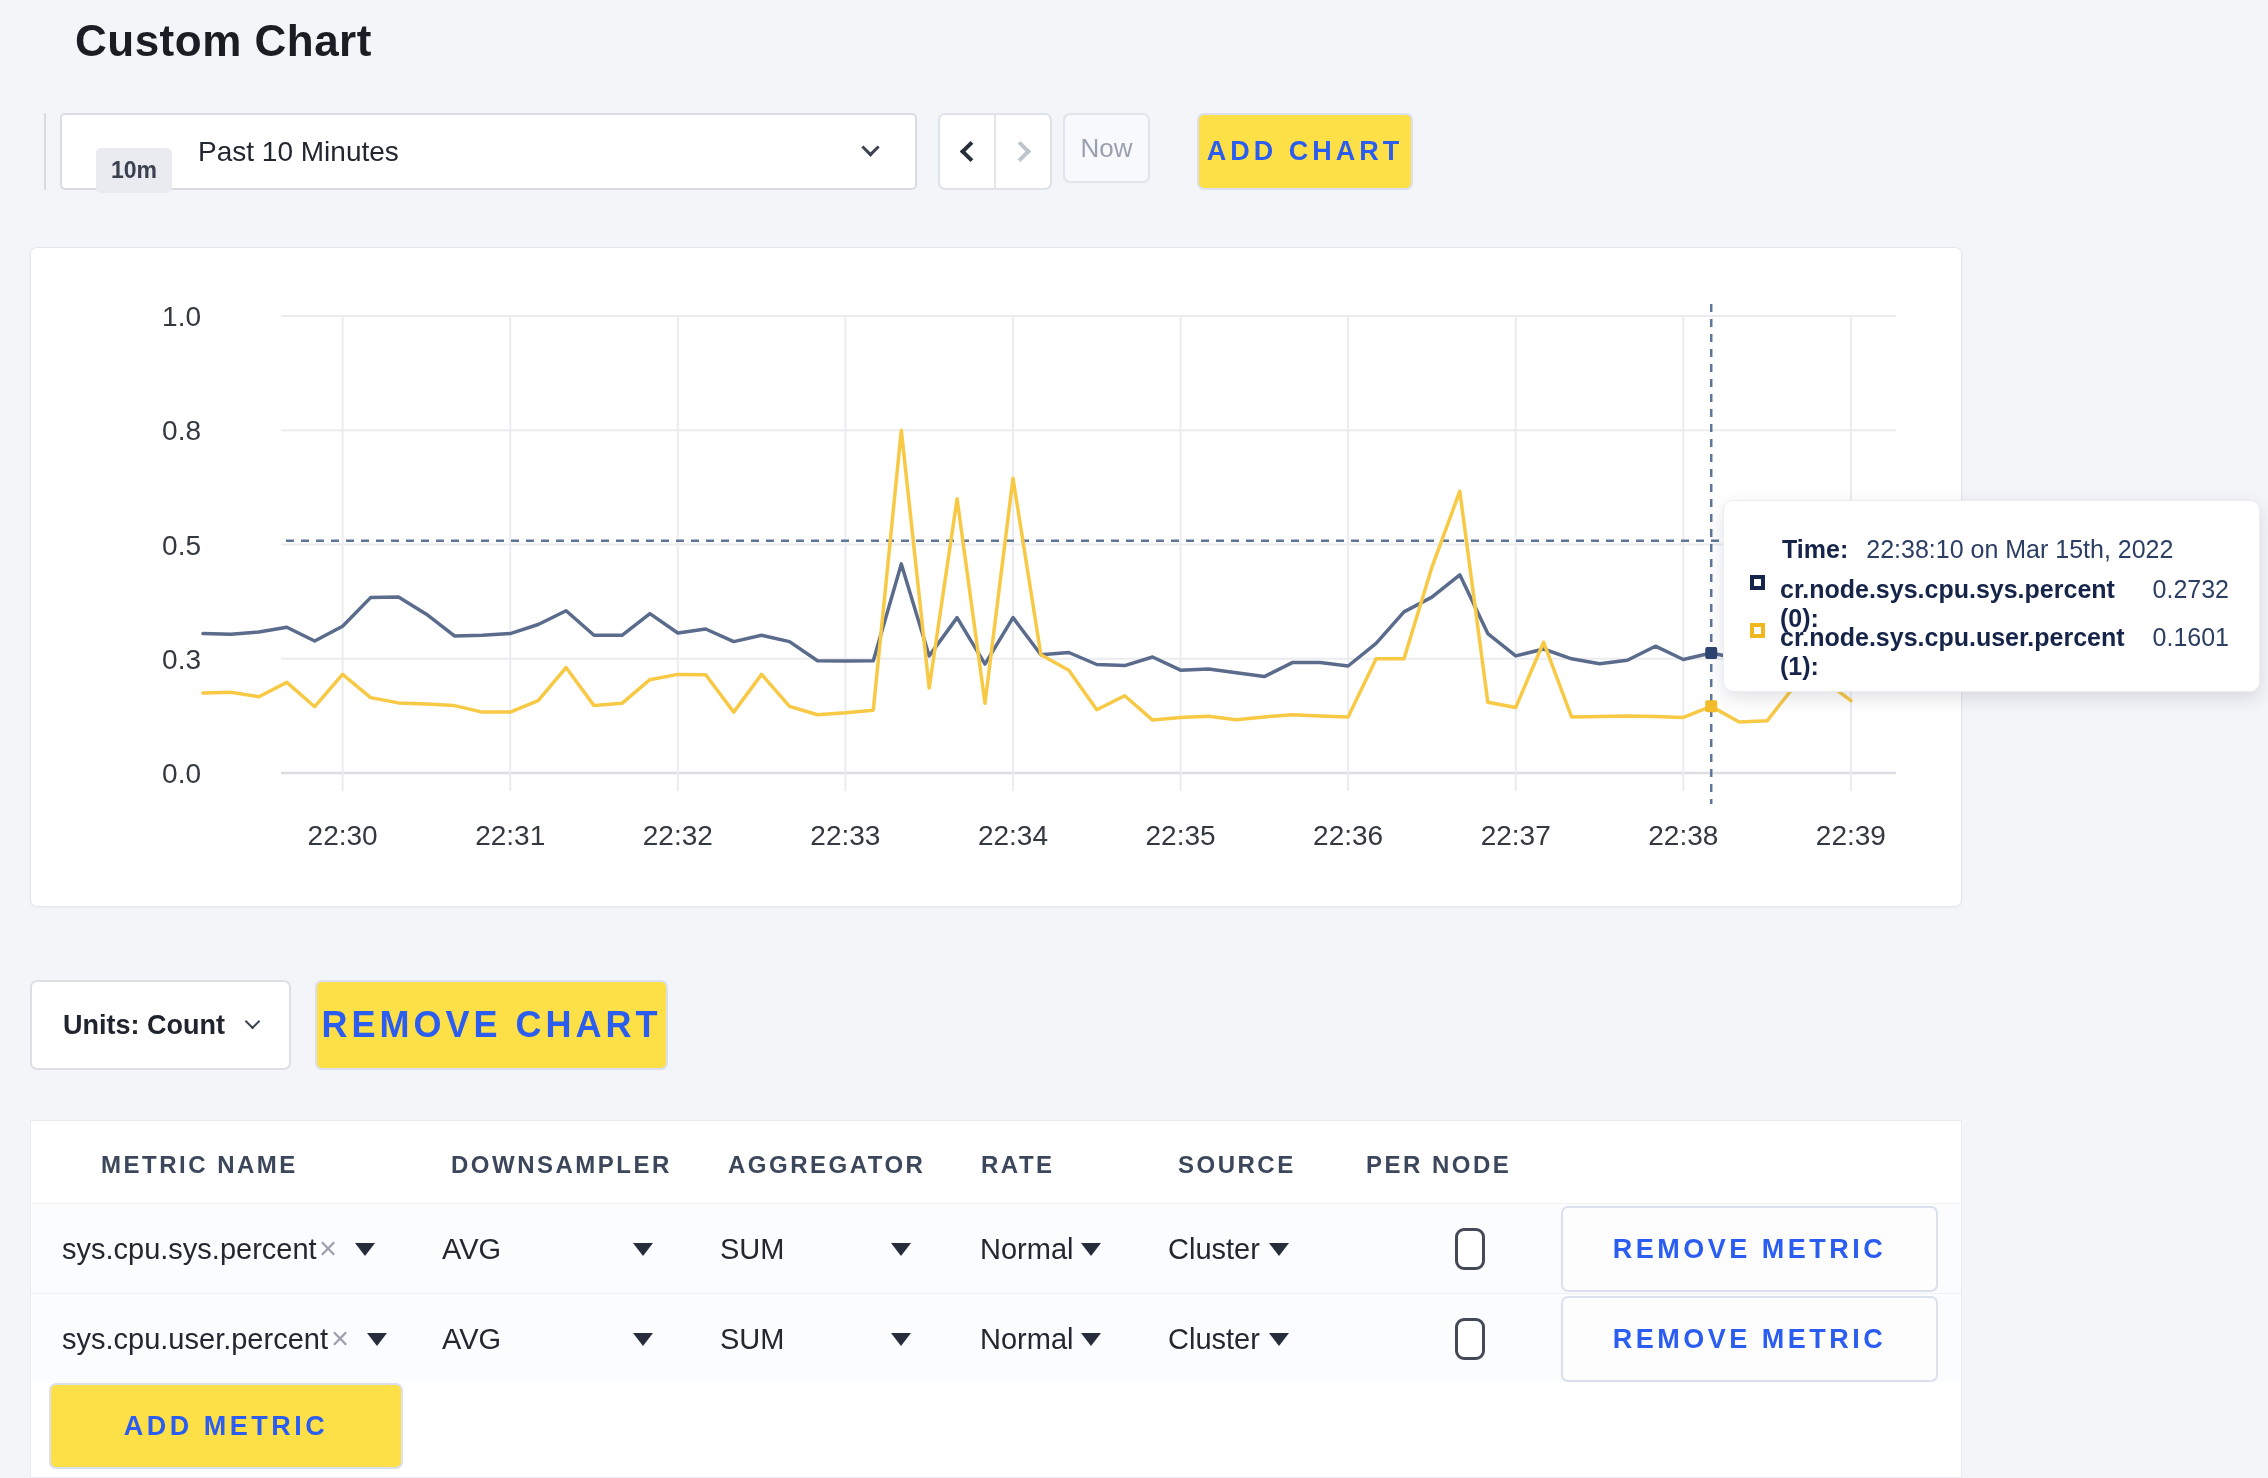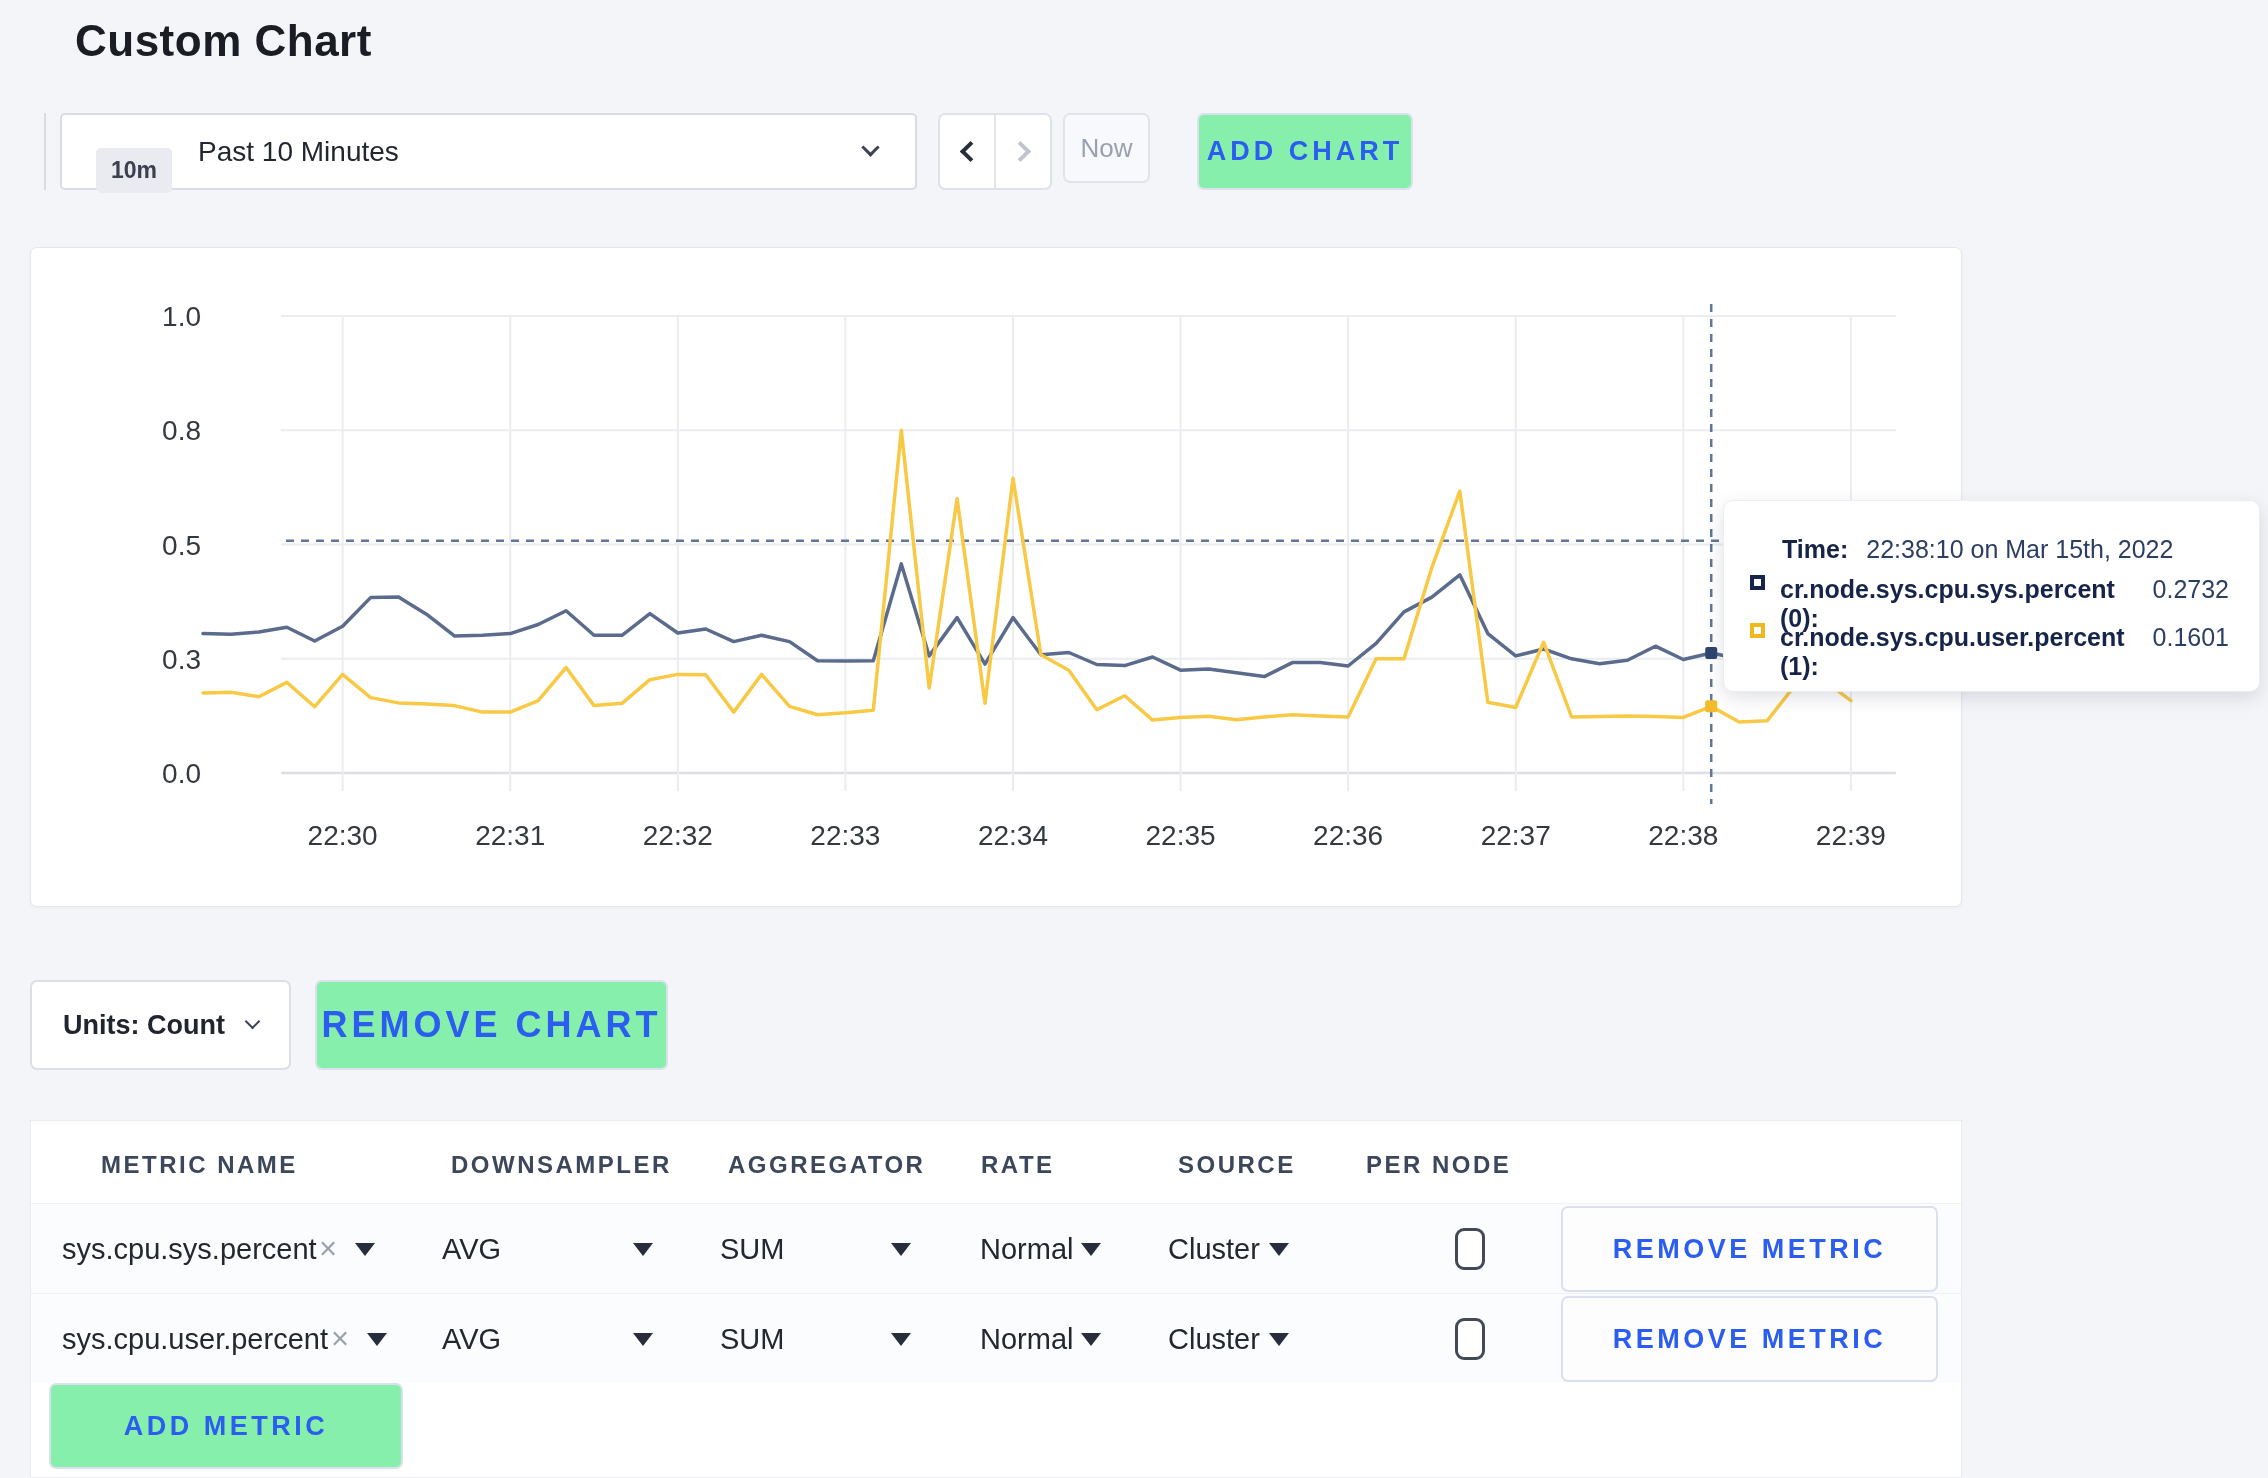--- a/index.html
+++ b/index.html
@@ -16,21 +16,21 @@
   .range-label { margin-left:26px; font-size:28px; color:#22262f; font-weight:500; }
   .chev { display:inline-block; width:13px; height:13px; border-top:3px solid #3c4254; border-right:3px solid #3c4254; }
   .chev-down { transform:rotate(135deg); }
   .time-select .chev-down { position:absolute; right:38px; top:26px; }
   .pager { position:absolute; left:938px; top:113px; width:114px; height:77px; background:#fff; border:2px solid #dfe2e8; border-radius:7px; display:flex; }
   .pager-half { flex:1; display:flex; align-items:center; justify-content:center; cursor:pointer; }
   .pager-half + .pager-half { border-left:2px solid #e3e5ea; }
   .chev-left { width:15px; height:15px; border-top:4px solid #272d3b; border-right:4px solid #272d3b; transform:rotate(-135deg); margin-left:6px; }
   .chev-right { width:15px; height:15px; border-top:4px solid #c0c4cc; border-right:4px solid #c0c4cc; transform:rotate(45deg); margin-right:6px; }
   .now-btn { position:absolute; left:1063px; top:113px; width:87px; height:70px; background:#f8f9fc; border:2px solid #e1e4ea; border-radius:7px; font-size:26px; color:#9aa1ae; display:flex; align-items:center; justify-content:center; }
-  .btn-outline-blue { background:#86efac; border:2px solid #dbe0ee; border-radius:7px; color:#2a5df0; display:flex; align-items:center; justify-content:center; font-weight:700; cursor:pointer; }
+  .btn-outline-blue { background:#fde047; border:2px solid #dbe0ee; border-radius:7px; color:#2a5df0; display:flex; align-items:center; justify-content:center; font-weight:700; cursor:pointer; }
   .add-chart-btn { position:absolute; left:1197px; top:113px; width:216px; height:77px; font-size:27px; letter-spacing:4px; }
 
   
   .chart-card { position:absolute; left:30px; top:247px; width:1932px; height:660px; background:#fff; border:1px solid #e3e6ec; border-radius:7px; box-shadow:0 1px 3px rgba(30,40,70,0.04); }
   .chart-card svg { position:absolute; left:0; top:0; }
 
   
   .tooltip { position:absolute; left:1723px; top:500px; width:537px; height:192px; background:#fff; border:1px solid #ecedf2; border-radius:10px; box-shadow:0 6px 18px rgba(40,50,80,0.14); padding:24px 30px 20px 26px; font-size:25px; z-index:5; }
   .tt-time-row { display:flex; align-items:center; padding-left:32px; height:48px; }
   .tt-label { font-weight:700; color:#152448; }

